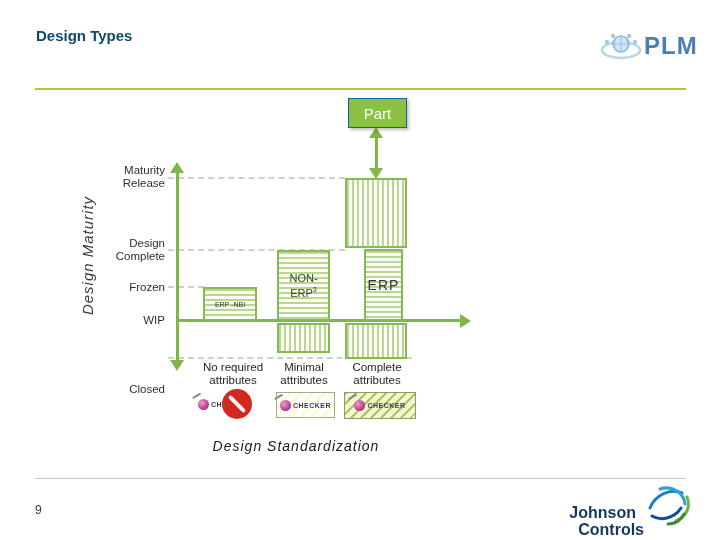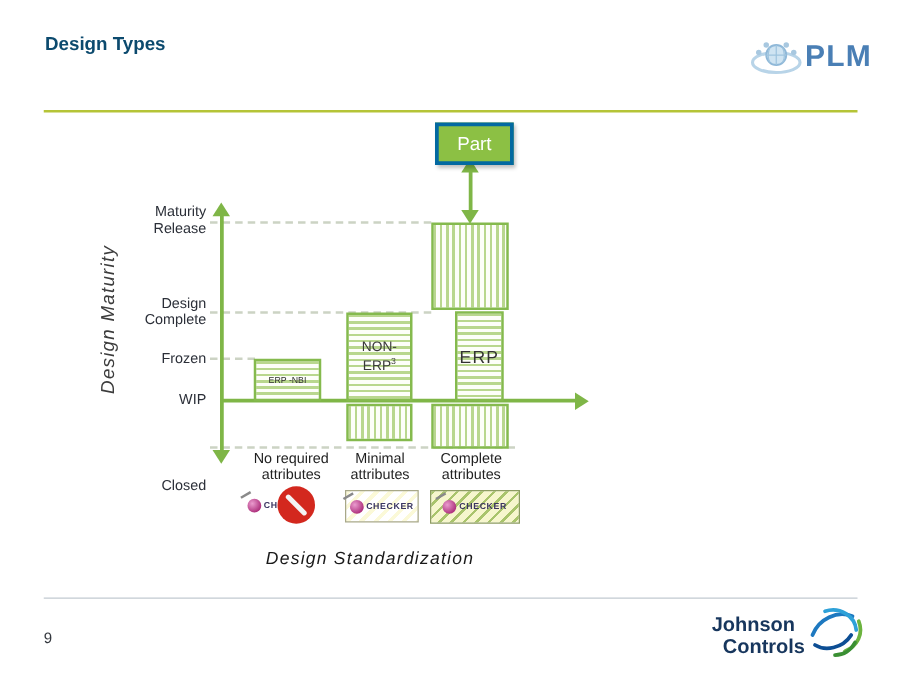--- a/index.html
+++ b/index.html
@@ -40,21 +40,21 @@
             border:2px solid #85ba4e;box-sizing:border-box;z-index:2;
             display:flex;align-items:center;justify-content:center;text-align:center;}
   .vstripes{background:repeating-linear-gradient(90deg,#b9d78e 0 2px,#fdfef9 2px 5px);
             border:2px solid #85ba4e;box-sizing:border-box;z-index:2;}
   .bar-label-xs{font-size:7px;color:#2e2e2e;letter-spacing:0;}
   .bar-label-sm{font-size:11px;color:#3a3a3a;line-height:12px;}
   .bar-label-md{font-size:14px;color:#333333;letter-spacing:1px;}
   sup{font-size:7px;}
 
   
-  .part-box{left:348px;top:98px;width:57px;height:28px;background:#8cc044;border:3px solid #0369a1;
+  .part-box{left:348px;top:98px;width:57px;height:28px;background:#8cc044;border:1px solid #0369a1;
             color:#ffffff;font-size:15px;display:flex;align-items:center;justify-content:center;
             box-shadow:2px 2px 3px rgba(0,0,0,0.25);z-index:3;}
   .part-line{left:375px;top:134px;width:3px;height:36px;background:#7fb647;z-index:2;}
 
   
   .col{top:361px;text-align:center;font-size:11.5px;line-height:13px;color:#1f1f1f;z-index:3;}
   .col span{display:block;}
 
   
   .badge{top:392px;height:24px;display:flex;align-items:center;justify-content:center;z-index:3;}
@@ -65,21 +65,21 @@
   .qc-ball{width:11px;height:11px;border-radius:50%;margin-right:2px;flex:0 0 auto;
            background:radial-gradient(circle at 35% 35%,#ea9bce,#b03580 70%);position:relative;}
   .qc-ball::before{content:"";position:absolute;left:-6px;top:-4px;width:9px;height:1.5px;
                    background:#8a8a8a;transform:rotate(-30deg);}
   .qc-text{font-size:7px;font-weight:bold;color:#3a3560;letter-spacing:0.5px;}
   .no-sign{left:24px;top:-3px;width:30px;height:30px;border-radius:50%;background:#d3281e;z-index:4;}
   .no-bar{left:4px;top:13px;width:22px;height:4px;background:#f4f4f4;transform:rotate(45deg);
           position:absolute;border-radius:2px;}
 
   
-  .jc-text{left:558px;top:492px;width:86px;text-align:right;font-size:16px;font-weight:bold;
+  .jc-text{left:558px;top:504px;width:86px;text-align:right;font-size:16px;font-weight:bold;
            color:#17365d;line-height:17px;}
   .jc-text span{display:block;}
   .jc-text .jc-l1{padding-right:8px;}
 </style>
 </head>
 <body>
 
 <div class="slide">
 
   <div class="abs title">Design Types</div>

